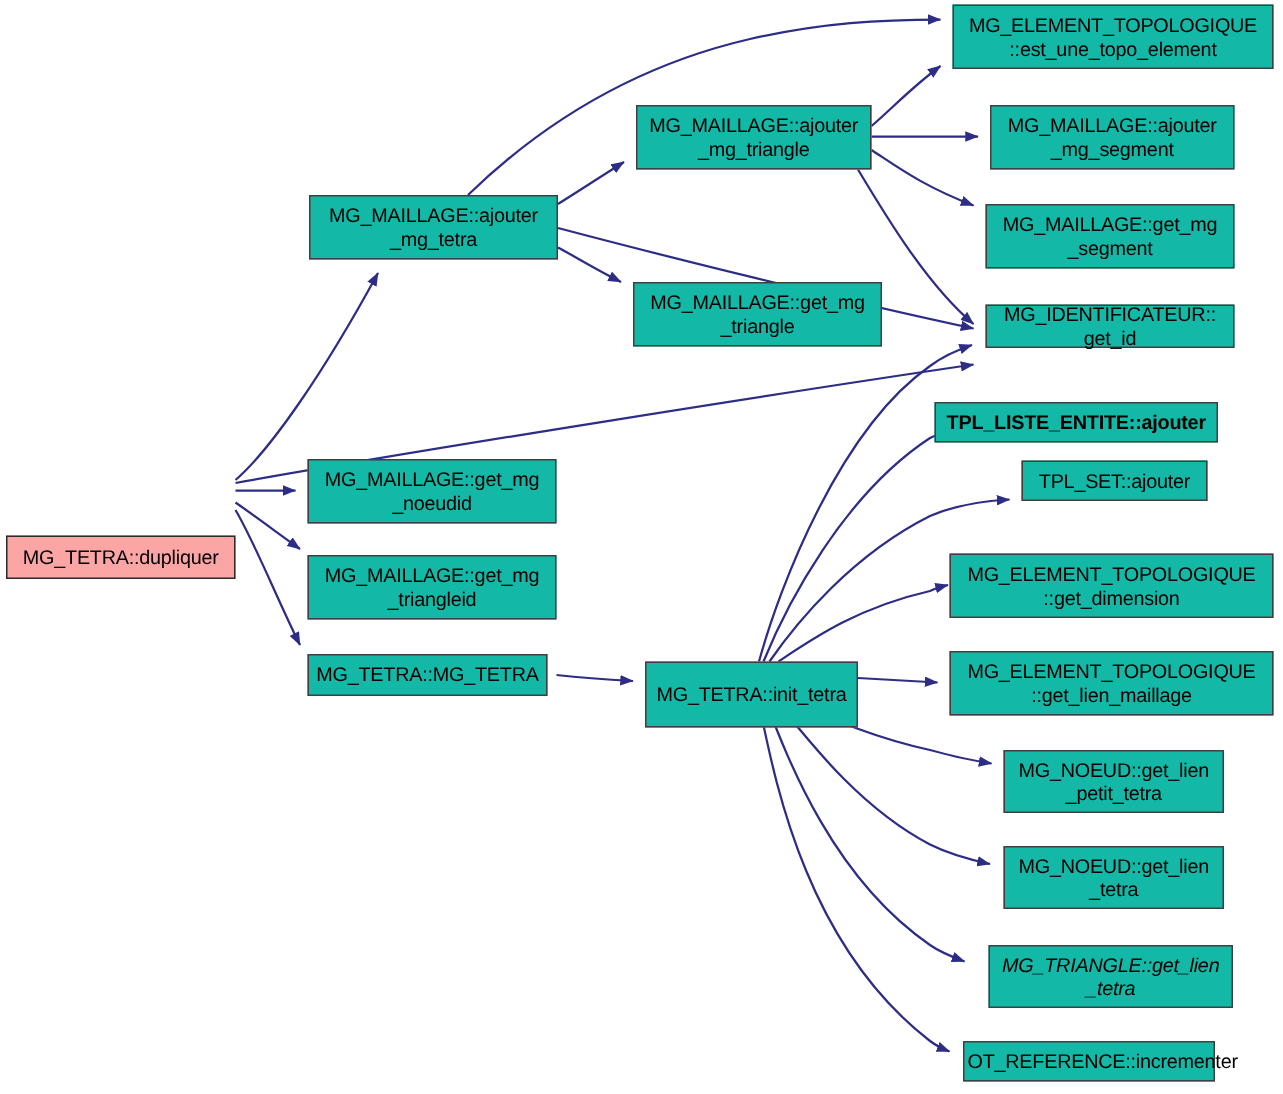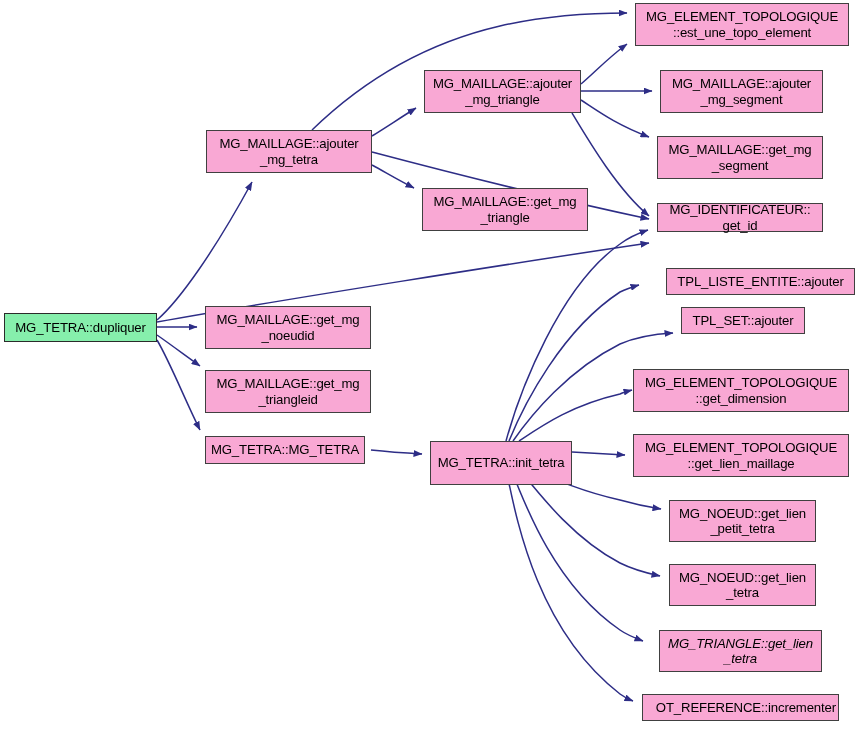--- a/index.html
+++ b/index.html
@@ -22,35 +22,36 @@
     left: 0;
     top: 0;
     width: 855px;
     height: 729px;
     pointer-events: none;
   }
   .gnode {
     position: absolute;
     box-sizing: border-box;
     border: 1px solid #404040;
-    background: #f9a8d4;
+    background: #14b8a6;
     display: flex;
     align-items: center;
     justify-content: center;
     text-align: center;
     font-size: 13.2px;
     line-height: 15.5px;
     color: #000000;
     letter-spacing: -0.15px;
     white-space: pre-line;
     padding: 0 2px;
   }
   .gnode.root {
-    background: #86efac;
+    background: #fca5a5;
     border-color: #2b2b2b;
+    margin-top: 44px;
   }
   .gnode .lbl {
     display: block;
     width: 100%;
   }
 </style>
 </head>
 <body>
 
 <div id="callgraph">
@@ -101,27 +102,27 @@
       <div class="gnode" style="left: 657px; top: 136px; width: 166px; height: 43px;"><span class="lbl">MG_MAILLAGE::get_mg
 _segment</span></div>
       <div class="gnode" style="left: 657px; top: 203px; width: 166px; height: 29px;"><span class="lbl">MG_IDENTIFICATEUR::
 get_id</span></div>
       <div class="gnode" style="left: 205px; top: 306px; width: 166px; height: 43px;"><span class="lbl">MG_MAILLAGE::get_mg
 _noeudid</span></div>
       <div class="gnode" style="left: 205px; top: 370px; width: 166px; height: 43px;"><span class="lbl">MG_MAILLAGE::get_mg
 _triangleid</span></div>
       <div class="gnode" style="left: 205px; top: 436px; width: 160px; height: 28px;"><span class="lbl">MG_TETRA::MG_TETRA</span></div>
       <div class="gnode" style="left: 430px; top: 441px; width: 142px; height: 44px;"><span class="lbl">MG_TETRA::init_tetra</span></div>
-      <div class="gnode" style="left: 666px; top: 268px; width: 189px; height: 27px;"><span class="lbl">TPL_LISTE_ENTITE::ajouter</span></div>
+      <div class="gnode" style="left: 623px; top: 268px; width: 189px; height: 27px; font-weight: bold;"><span class="lbl">TPL_LISTE_ENTITE::ajouter</span></div>
       <div class="gnode" style="left: 681px; top: 307px; width: 124px; height: 27px; align-items: center;"><span class="lbl">TPL_SET::ajouter</span></div>
       <div class="gnode" style="left: 633px; top: 369px; width: 216px; height: 43px;"><span class="lbl">MG_ELEMENT_TOPOLOGIQUE
 ::get_dimension</span></div>
       <div class="gnode" style="left: 633px; top: 434px; width: 216px; height: 43px;"><span class="lbl">MG_ELEMENT_TOPOLOGIQUE
 ::get_lien_maillage</span></div>
       <div class="gnode" style="left: 669px; top: 500px; width: 147px; height: 42px;"><span class="lbl">MG_NOEUD::get_lien
 _petit_tetra</span></div>
       <div class="gnode" style="left: 669px; top: 564px; width: 147px; height: 42px;"><span class="lbl">MG_NOEUD::get_lien
 _tetra</span></div>
       <div class="gnode" style="left: 659px; top: 630px; width: 163px; height: 42px; font-style: italic;"><span class="lbl">MG_TRIANGLE::get_lien
 _tetra</span></div>
-      <div class="gnode" style="left: 642px; top: 694px; width: 197px; height: 27px; text-align: right;"><span class="lbl">OT_REFERENCE::incrementer</span></div>
+      <div class="gnode" style="left: 642px; top: 694px; width: 168px; height: 27px;"><span class="lbl">OT_REFERENCE::incrementer</span></div>
     </div>
 </div>
 
 </body></html>

